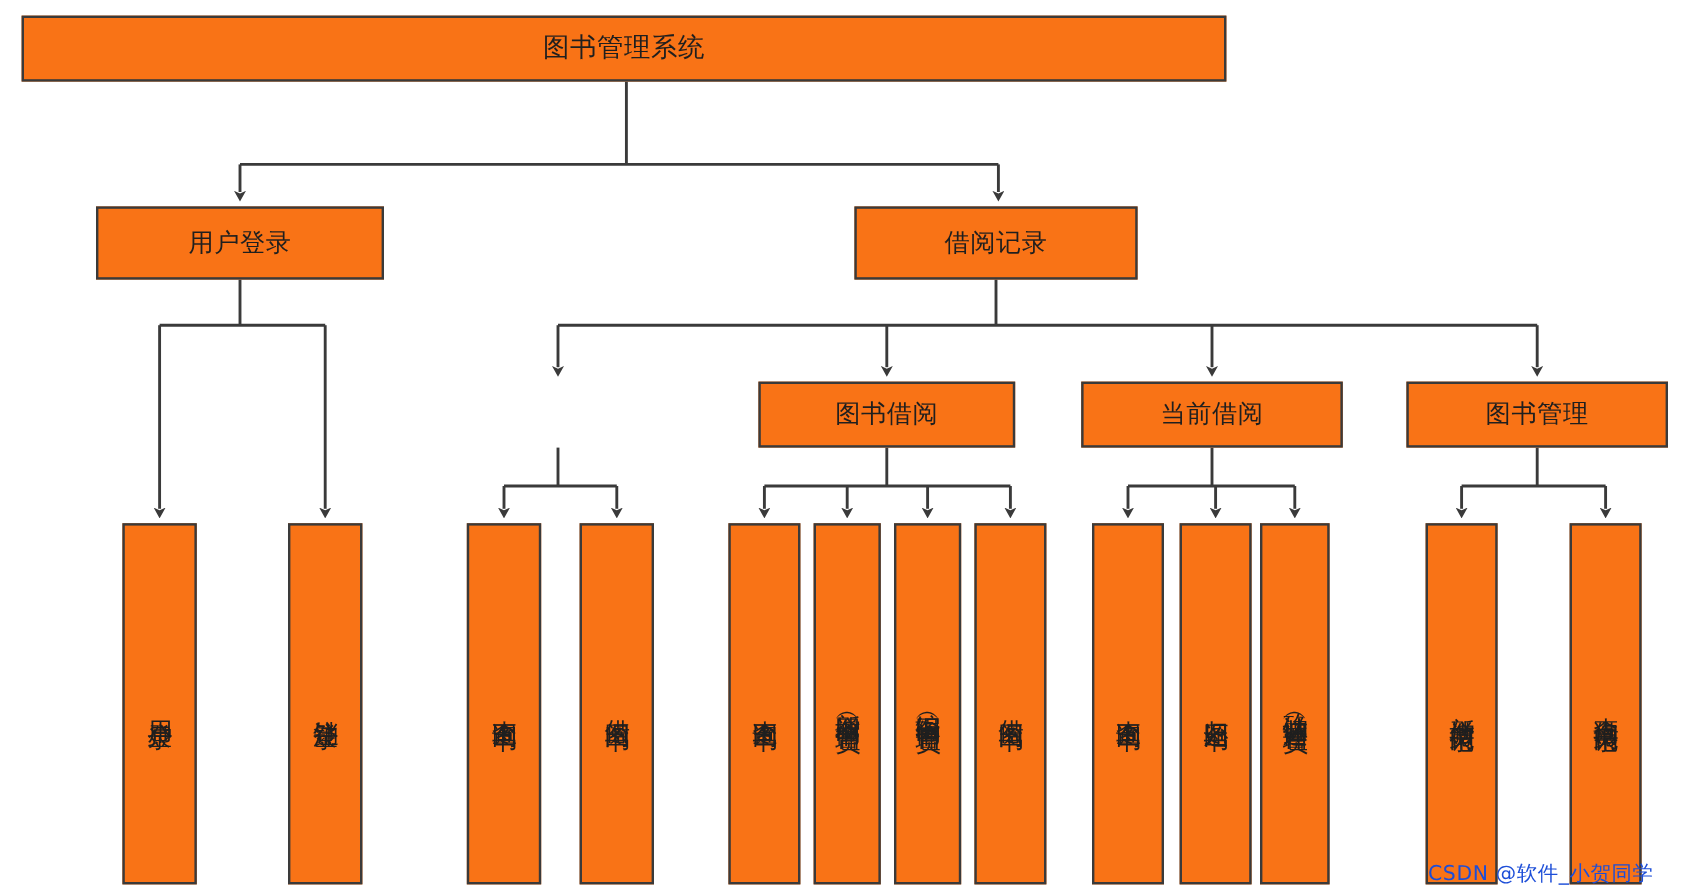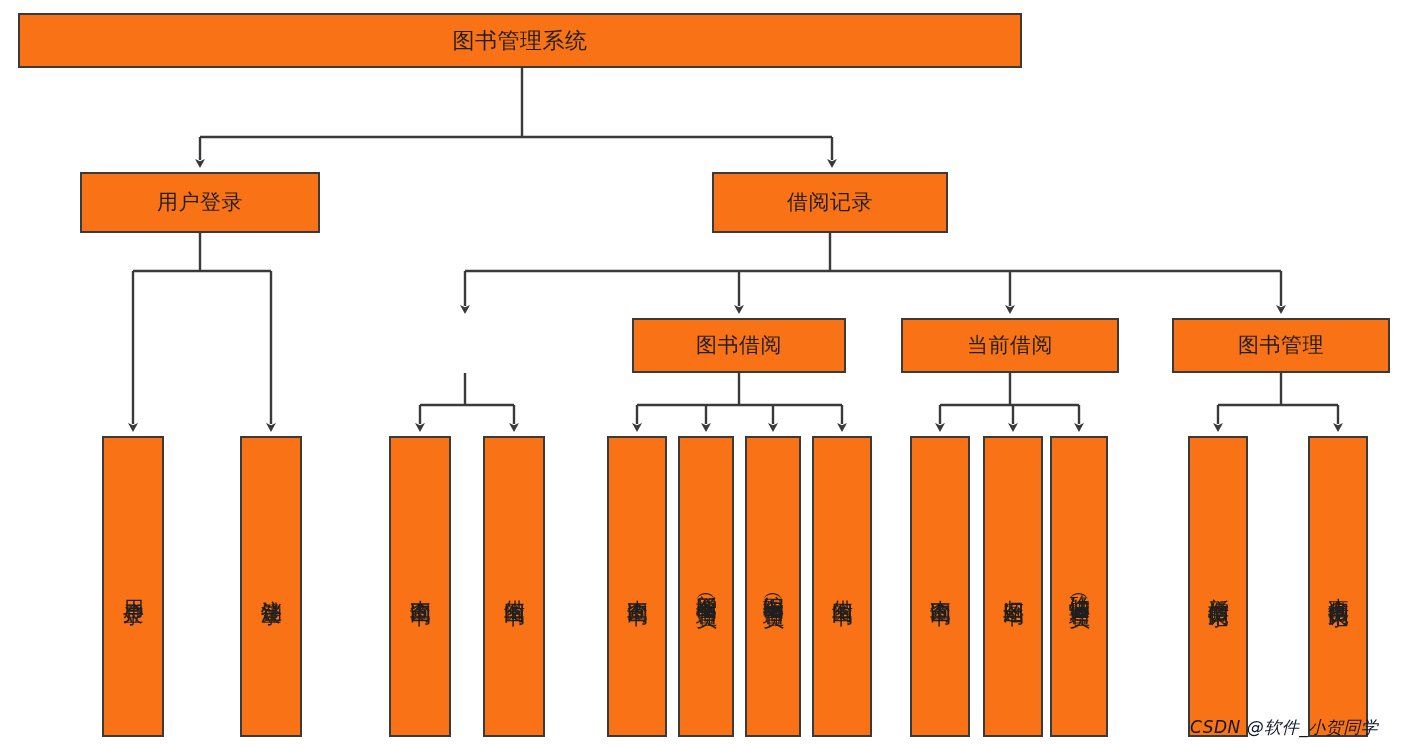--- a/index.html
+++ b/index.html
@@ -54,25 +54,24 @@
   }
   .node.leaf {
     align-items: center;
     justify-content: center;
     padding: 4px 0;
   }
   .node.root .label { font-size: 22px; }
   .watermark {
     position: absolute;
     font-size: 17px;
-    color: #0f172a;
+    color: #1d4ed8;
     white-space: nowrap;
     z-index: 5;
     letter-spacing: 0.5px;
-    font-style: italic;
   }
 </style>
 </head>
 <body>
 
 <div id="canvas">
 
   <svg class="edges" viewBox="0 0 1405 747">
     <defs>
       <marker id="arrow" markerWidth="9" markerHeight="10" refX="1" refY="5" orient="auto" markerUnits="userSpaceOnUse">

